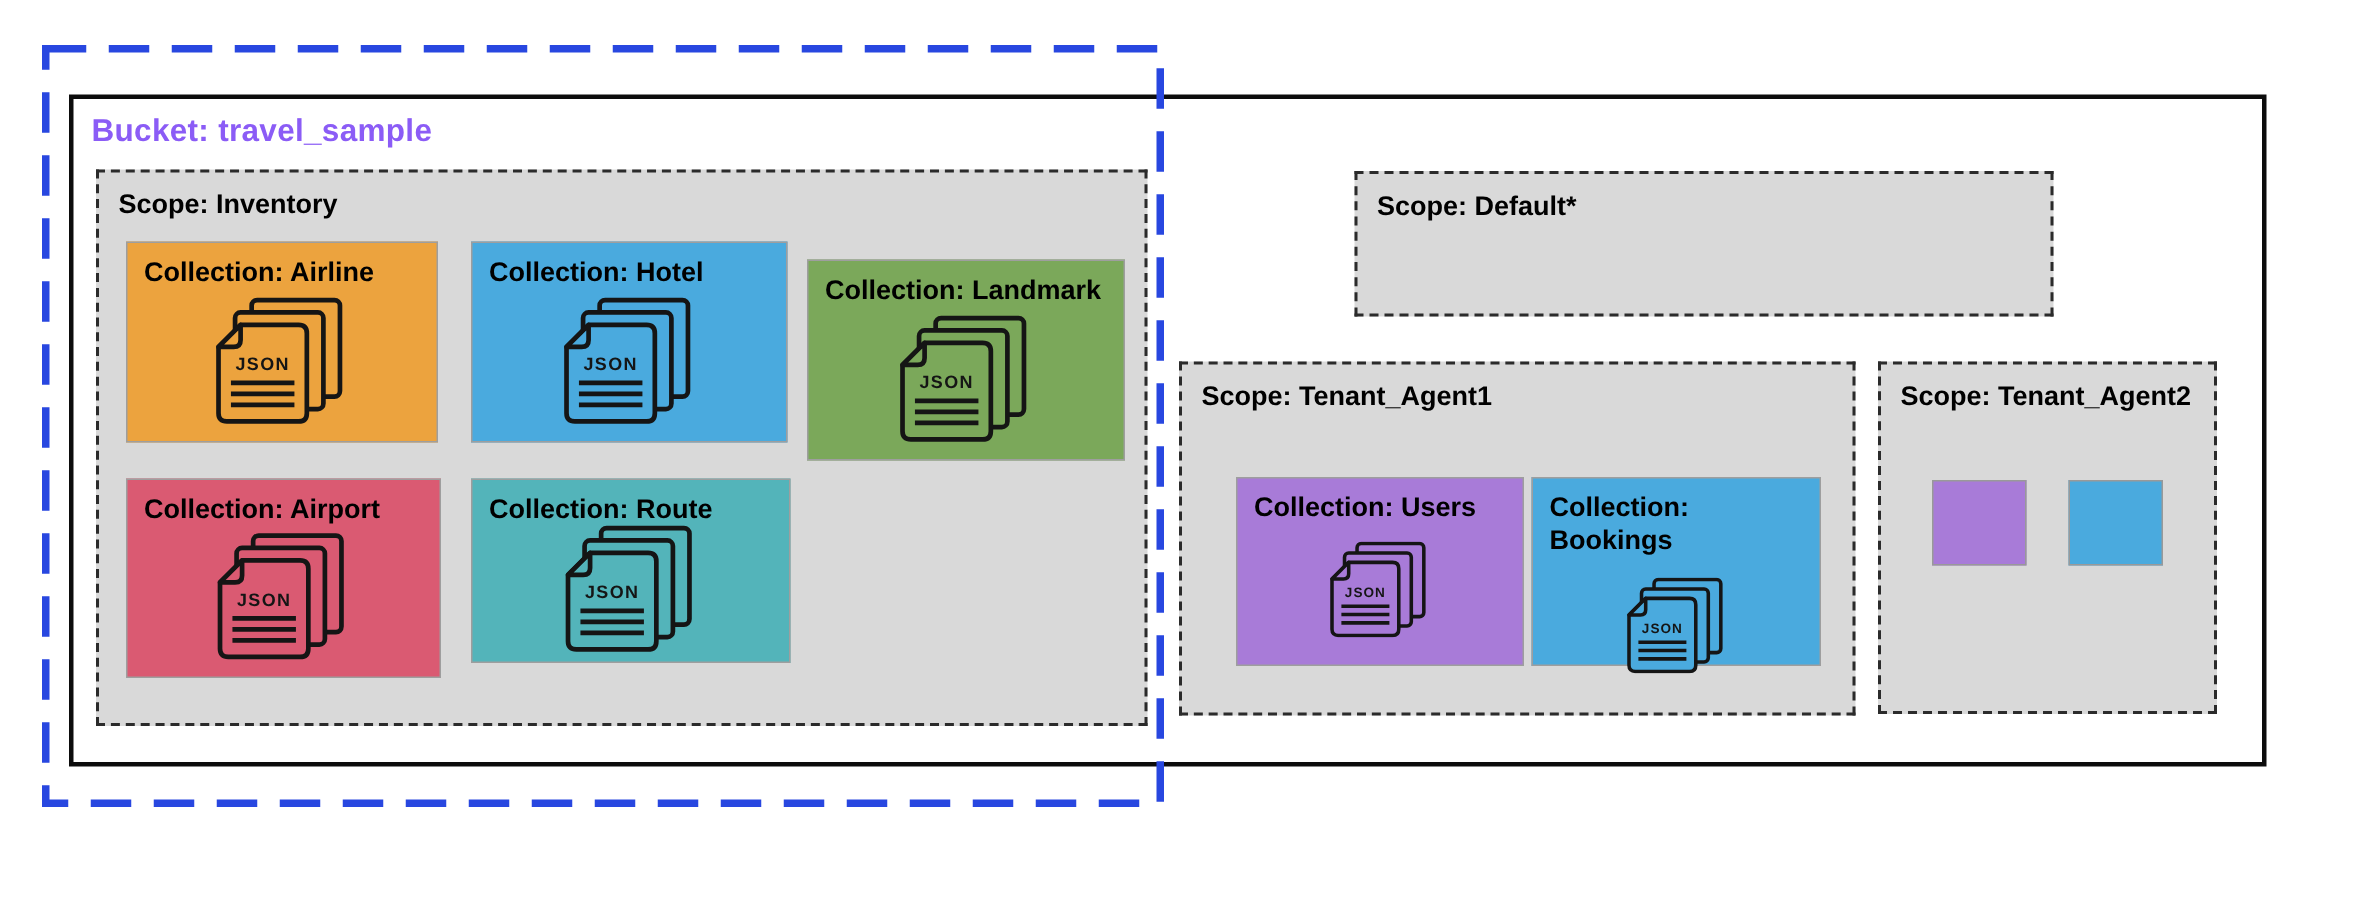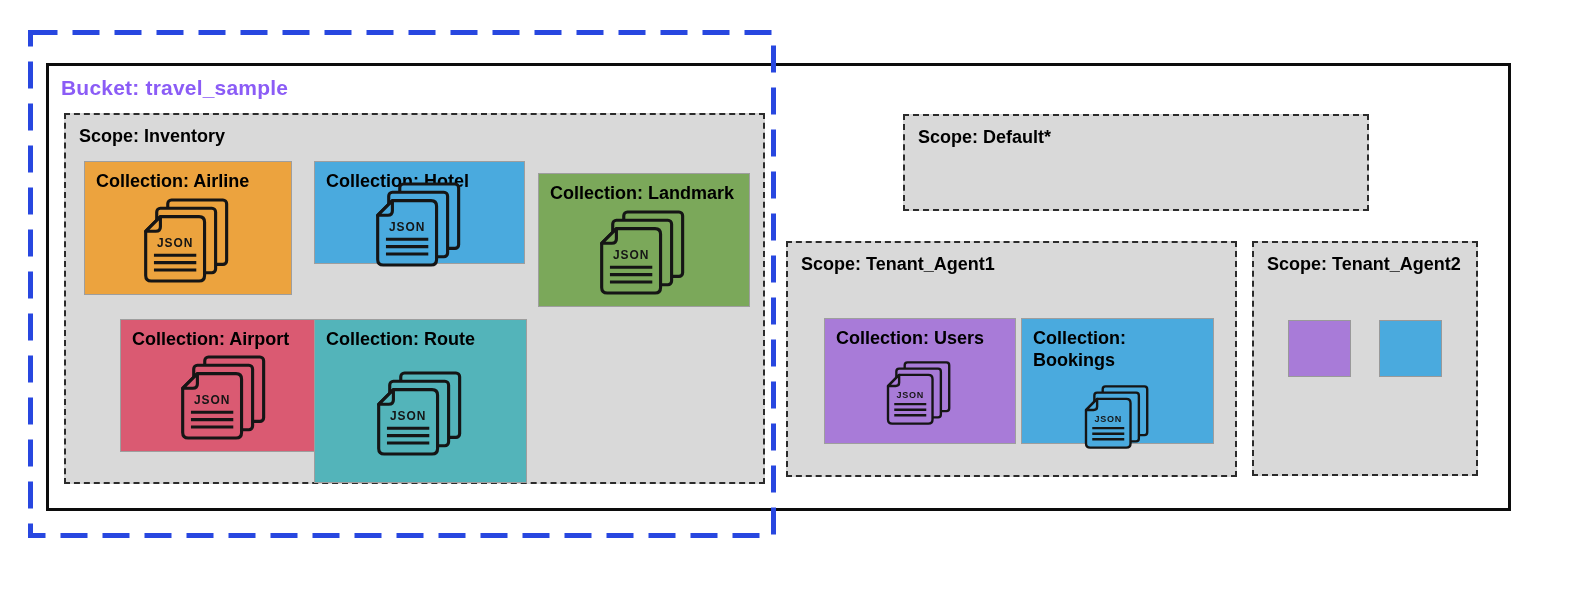--- a/index.html
+++ b/index.html
@@ -67,24 +67,24 @@
     line-height: 1.2;
   }
   .icon-wrap {
     flex: 1;
     display: flex;
     align-items: center;
     justify-content: center;
     min-height: 0;
   }
   .col-airline  { left: 18px;  top: 46px;  width: 208px; height: 134px; }
-  .col-hotel    { left: 248px; top: 46px;  width: 211px; height: 103px; }
+  .col-hotel    { left: 248px; top: 46px;  width: 211px; height: 134px; }
   .col-landmark { left: 472px; top: 46px;  width: 212px; height: 134px; margin-top: 12px; }
-  .col-airport  { left: 18px;  top: 204px; width: 210px; height: 133px; margin-left: 36px; }
-  .col-route    { left: 248px; top: 204px; width: 213px; height: 164px; }
+  .col-airport  { left: 18px;  top: 204px; width: 210px; height: 133px; }
+  .col-route    { left: 248px; top: 204px; width: 213px; height: 123px; }
   .col-users    { left: 36px;  top: 75px;  width: 192px; height: 126px; }
   .col-bookings { left: 233px; top: 75px;  width: 193px; height: 126px; }
   .col-bookings .collection-label { max-width: 120px; }
 
   .json-icon { width: 92px; height: 85px; }
   .json-icon-sm { width: 70px; height: 64px; }
   .json-icon .page-shape {
     fill: var(--cc, #ffffff);
     stroke: #151515;
     stroke-width: 3.4;

